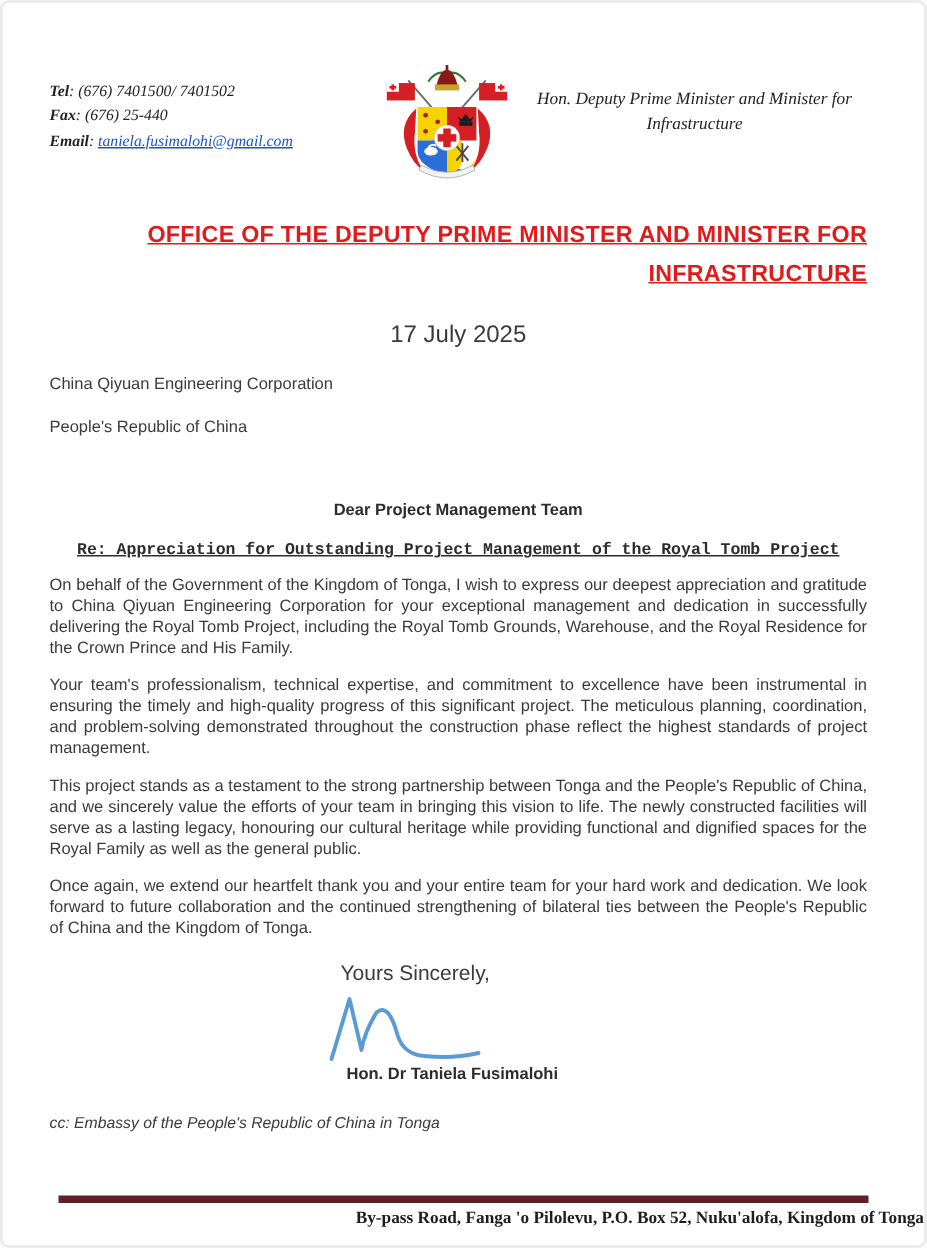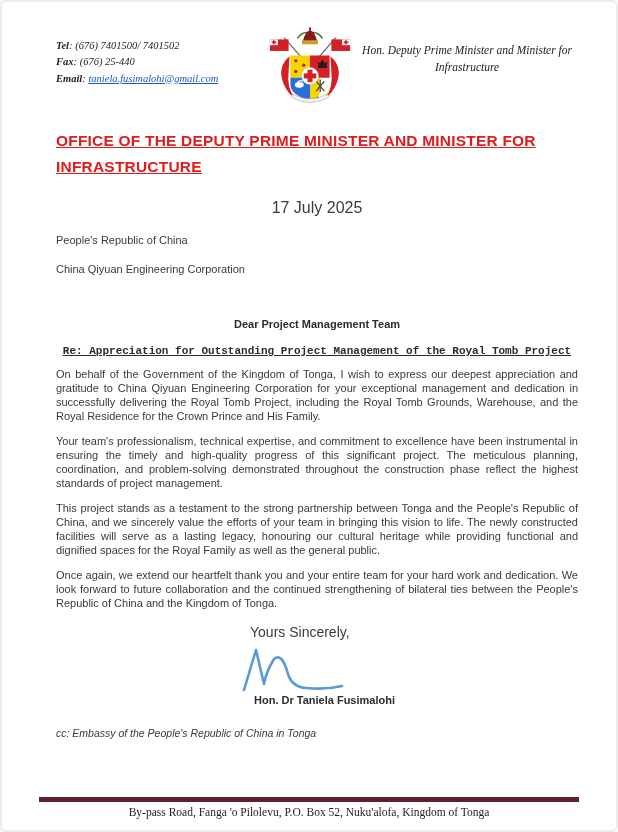--- a/index.html
+++ b/index.html
@@ -8,21 +8,21 @@
     position: relative;
     width: 618px;
     height: 832px;
     background: #ffffff;
     border: 2px solid #ececec;
     border-radius: 6px;
     overflow: hidden;
     font-family: "Liberation Sans", sans-serif;
     color: #3a3a3a;
   }
-  .content { padding: 28px 38px 0 54px; }
+  .content { padding: 28px 38px 0 31px; margin-top: 16px; }
 
   
   .header { display: flex; justify-content: space-between; align-items: flex-start; }
   .contact {
     font-family: "Liberation Serif", serif;
     font-style: italic;
     font-size: 10.5px;
     line-height: 1.55;
     color: #222;
     padding-top: 8px;
@@ -38,21 +38,21 @@
     text-align: center;
     width: 230px;
     padding-top: 12px;
     color: #222;
     line-height: 1.5;
   }
 
   
   .main-title {
     margin-top: 20px;
-    text-align: left;
+    text-align: right;
     font-size: 15.5px;
     font-weight: bold;
     color: #e01b1b;
     text-decoration: underline;
     line-height: 1.65;
     letter-spacing: 0.2px;
   }
 
   .date-line { margin-top: 20px; text-align: center; font-size: 16px; color: #3a3a3a; }
 
@@ -84,23 +84,23 @@
 
   .sig-name { margin-left: 198px; font-size: 11px; font-weight: bold; color: #2c2c2c; }
   .sig-title { margin-left: 198px; font-size: 11px; font-weight: bold; font-style: italic; color: #2c2c2c; margin-top: 1px; }
 
   .cc-line { margin-top: 21px; font-size: 10.5px; font-style: italic; color: #3a3a3a; }
 
   .footer { position: absolute; bottom: 12px; left: 0; width: 100%; }
   .footer-bar { width: 540px; height: 5px; background: #5e2129; margin: 0 auto; }
   .footer-text {
     margin-top: 4px;
-    text-align: center;
+    text-align: right;
     font-family: "Liberation Serif", serif;
-    font-weight: normal;
+    font-weight: bold;
     font-size: 11.5px;
     color: #1d1d1d;
   }
 </style>
 </head>
 <body>
 
 <div class="page">
   <div class="content">
 
@@ -163,22 +163,22 @@
         </svg>
       </div>
 
       <div class="right-office">Hon. Deputy Prime Minister and Minister for Infrastructure</div>
     </div>
 
     <div class="main-title">OFFICE OF THE DEPUTY PRIME MINISTER AND MINISTER FOR INFRASTRUCTURE</div>
 
     <div class="date-line">17 July 2025</div>
 
+    <div class="recipient-line">China Qiyuan Engineering Corporation</div>
     <div class="recipient-line">People's Republic of China</div>
-    <div class="recipient-line">China Qiyuan Engineering Corporation</div>
 
     <div class="salutation">Dear Project Management Team</div>
 
     <div class="subject">Re: Appreciation for Outstanding Project Management of the Royal Tomb Project</div>
 
     <p class="body-par">On behalf of the Government of the Kingdom of Tonga, I wish to express our deepest appreciation and gratitude to China Qiyuan Engineering Corporation for your exceptional management and dedication in successfully delivering the Royal Tomb Project, including the Royal Tomb Grounds, Warehouse, and the Royal Residence for the Crown Prince and His Family.</p>
     <p class="body-par">Your team's professionalism, technical expertise, and commitment to excellence have been instrumental in ensuring the timely and high-quality progress of this significant project. The meticulous planning, coordination, and problem-solving demonstrated throughout the construction phase reflect the highest standards of project management.</p>
     <p class="body-par">This project stands as a testament to the strong partnership between Tonga and the People's Republic of China, and we sincerely value the efforts of your team in bringing this vision to life. The newly constructed facilities will serve as a lasting legacy, honouring our cultural heritage while providing functional and dignified spaces for the Royal Family as well as the general public.</p>
     <p class="body-par">Once again, we extend our heartfelt thank you and your entire team for your hard work and dedication. We look forward to future collaboration and the continued strengthening of bilateral ties between the People's Republic of China and the Kingdom of Tonga.</p>
 

